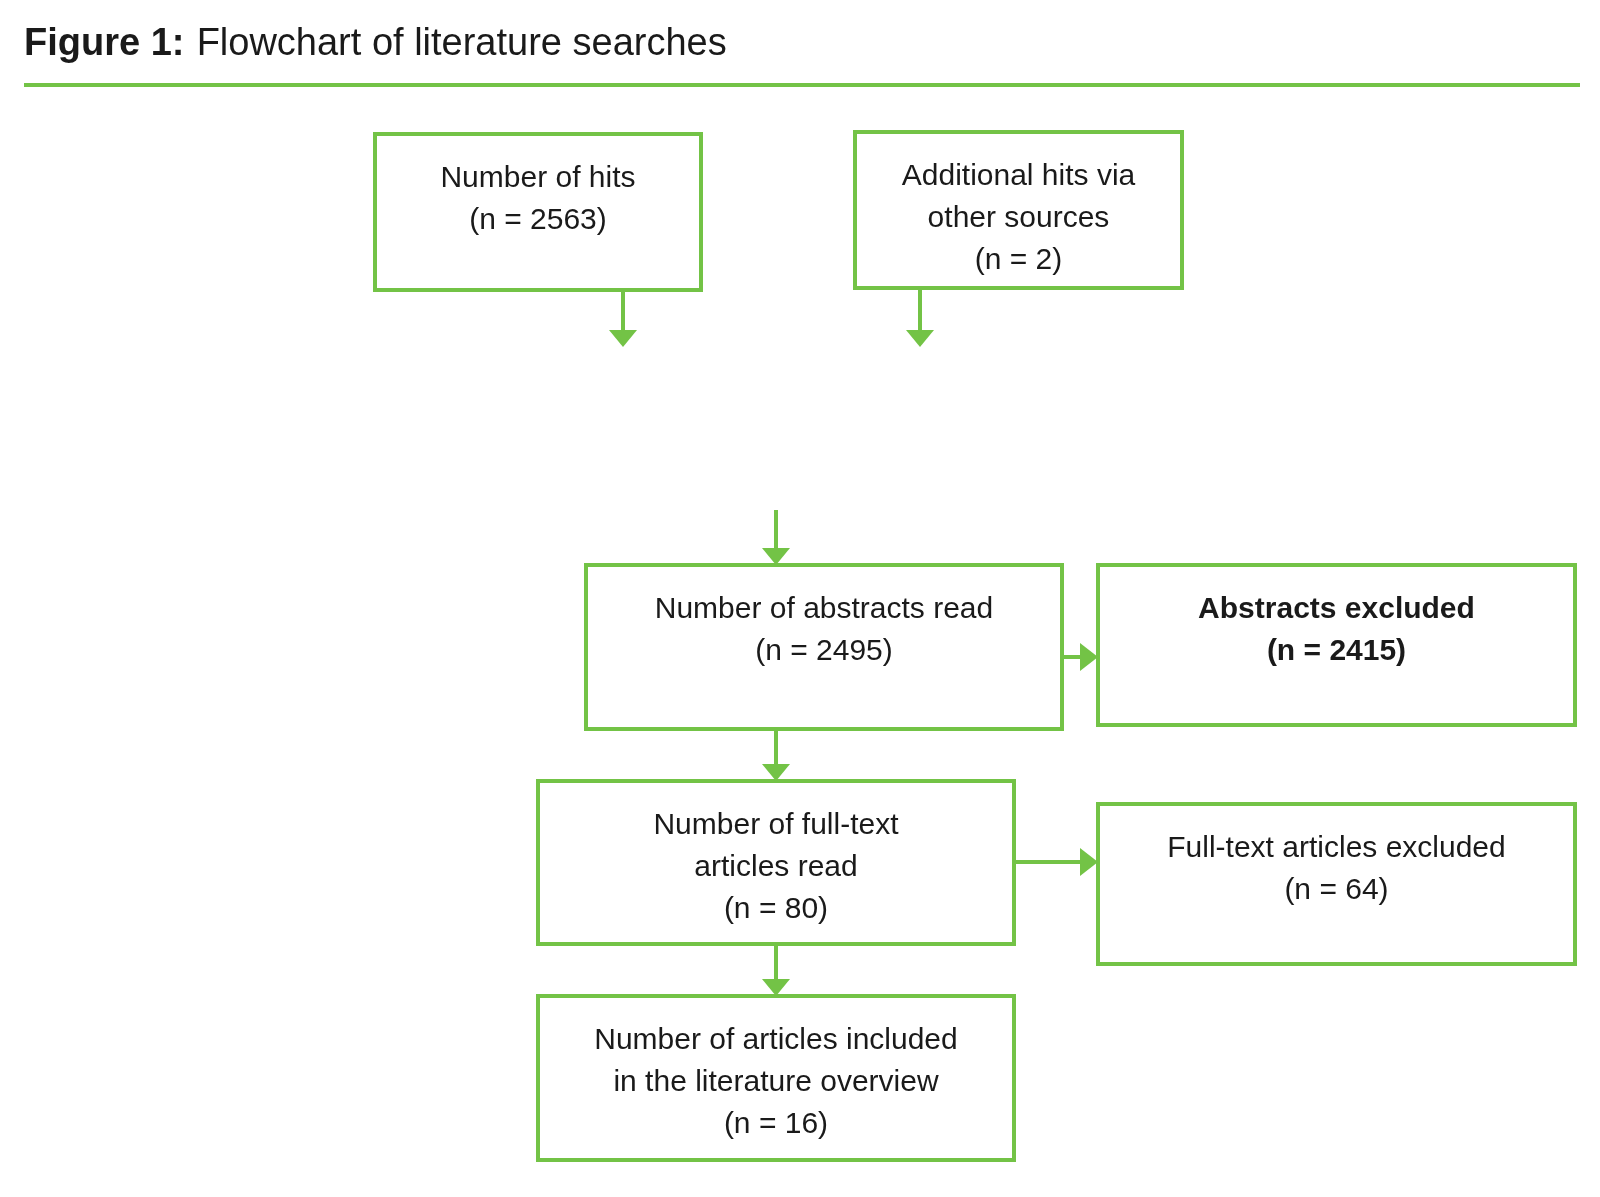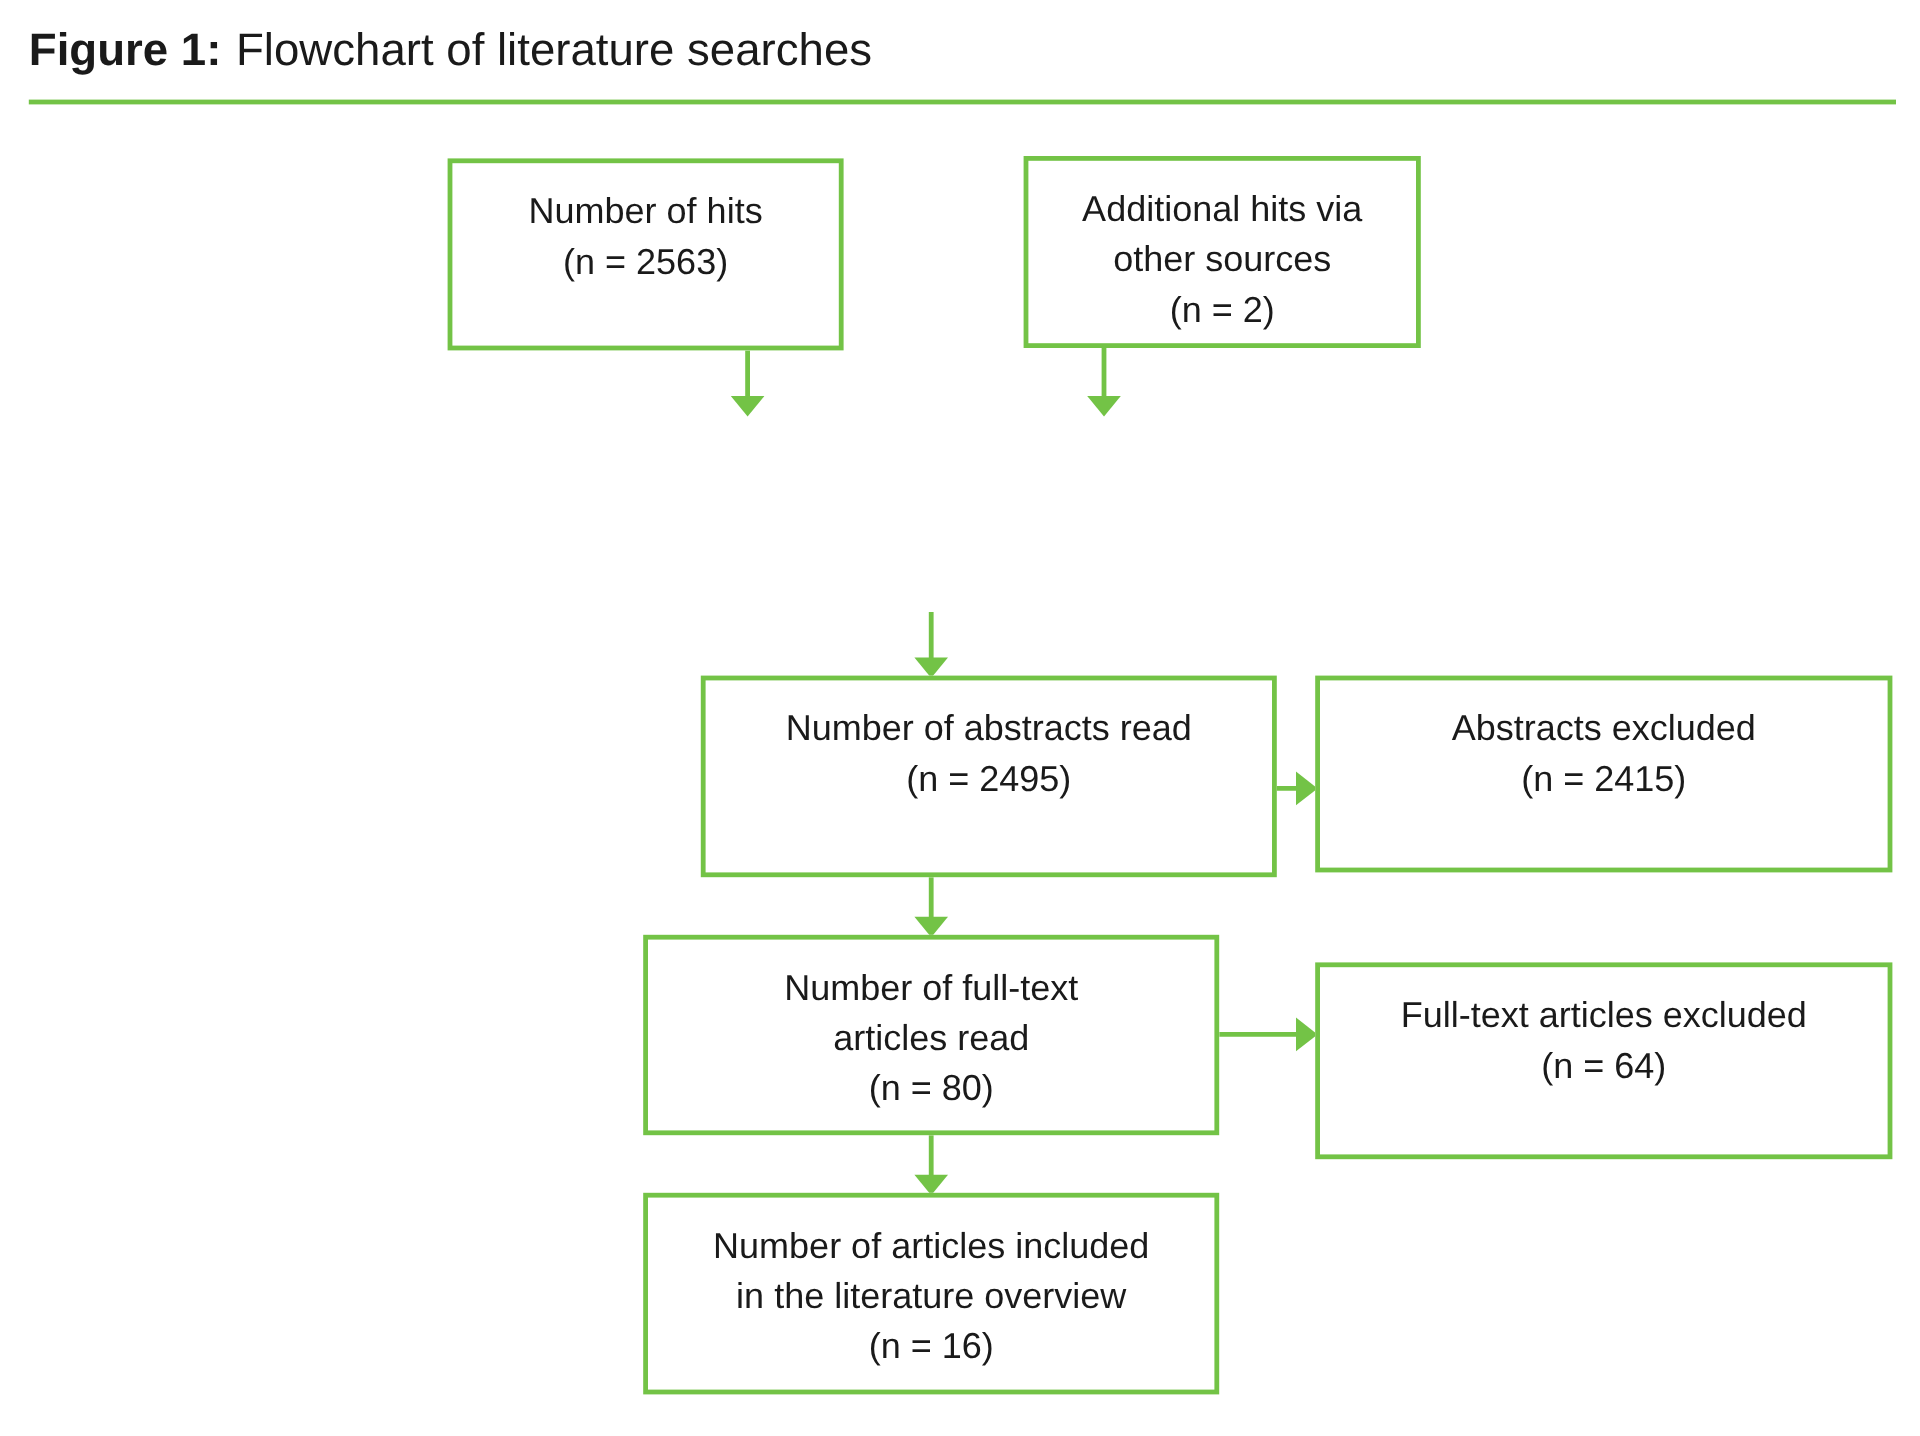--- a/index.html
+++ b/index.html
@@ -50,21 +50,21 @@
     line-height: 42px;
     text-align: center;
     white-space: pre-line;
     color: var(--text);
   }
   
   .node-hits               { left: 373px;  top: 132px; width: 330px; height: 160px; }
   .node-additional-hits    { left: 853px;  top: 130px; width: 331px; height: 160px; }
   .node-after-duplicates   { left: 536px;  top: 345px; width: 480px; height: 165px; }
   .node-abstracts-read     { left: 536px;  top: 563px; width: 480px; height: 168px; margin-left: 48px; }
-  .node-abstracts-excluded { left: 1096px; top: 563px; width: 481px; height: 164px; }
+  .node-abstracts-excluded { left: 1096px; top: 563px; width: 481px; height: 164px; font-weight: bold; }
   .node-fulltext-read      { left: 536px;  top: 779px; width: 480px; height: 167px; }
   .node-fulltext-excluded  { left: 1096px; top: 802px; width: 481px; height: 164px; }
   .node-included           { left: 536px;  top: 994px; width: 480px; height: 168px; }
   .arrow-layer {
     position: absolute;
     left: 0; top: 0;
     width: 1600px;
     height: 1197px;
     pointer-events: none;
   }

